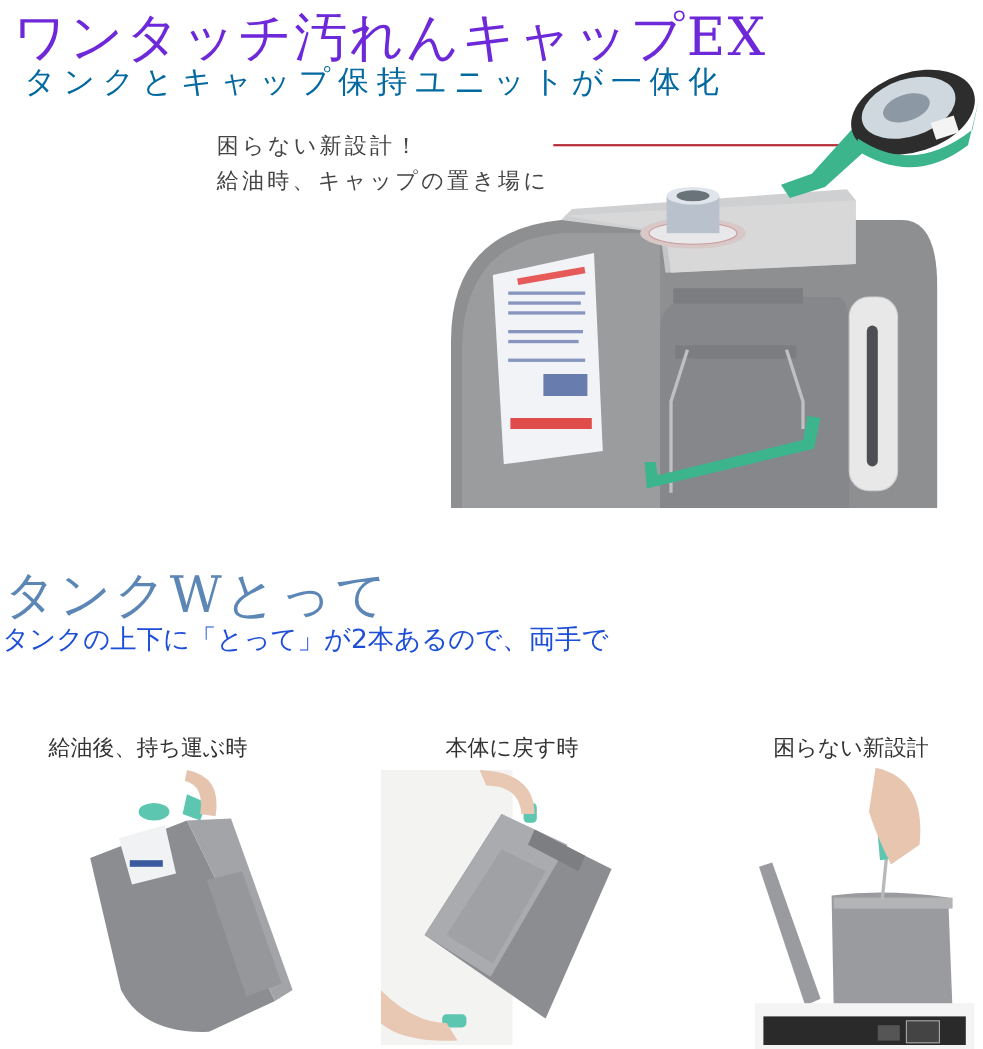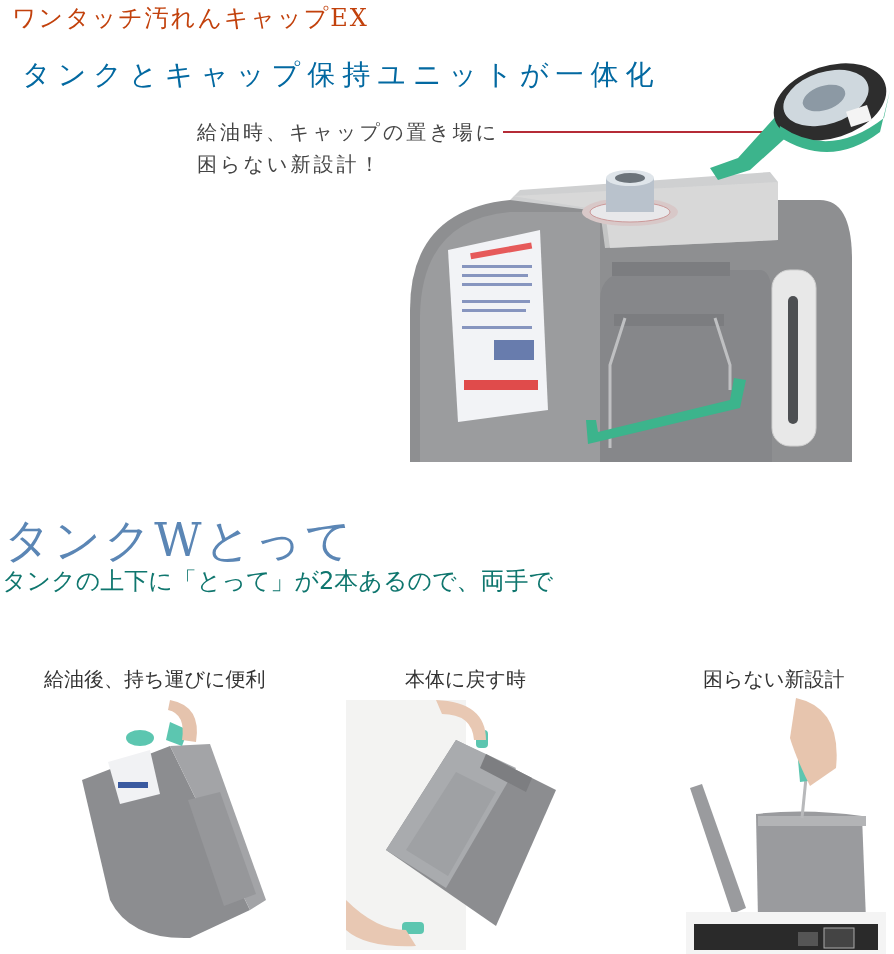--- a/index.html
+++ b/index.html
@@ -1,46 +1,46 @@
 <!DOCTYPE html>
 <html style="--accent: #5b86b5; --leader: #b52b36;"><head>
 <meta charset="utf-8">
 <style>
   html, body { margin:0; padding:0; background:#ffffff; }
   body { width:894px; height:954px; position:relative; overflow:hidden;
          font-family:"DejaVu Sans","Liberation Sans",sans-serif; color:#333; }
   .abs { position:absolute; }
 
   .title { left:12px; top:2px; font-family:"DejaVu Serif","Liberation Serif",serif;
-           font-size:24px; letter-spacing:2px; color:#c2410c; white-space:nowrap; }
+           font-size:48px; letter-spacing:2px; color:#6d28d9; white-space:nowrap; }
   .subtitle { left:22px; top:56px; font-size:28px; letter-spacing:7px; color:#0369a1;
               white-space:nowrap; font-weight:300; }
   .callout { left:197px; top:116px; font-size:20px; line-height:32px; letter-spacing:3px;
              color:#444; white-space:nowrap; }
   .leader { left:503px; top:131px; width:262px; height:2px; background:var(--leader,#b52b36); }
 
   .section-title { left:4px; top:478px; font-family:"DejaVu Serif","Liberation Serif",serif;
                    font-size:46px; color:var(--accent,#5b86b5); letter-spacing:3px; white-space:nowrap;margin-top:32px; }
-  .desc { left:2px; top:560px; font-size:24px; line-height:42px; color:#0f766e; white-space:nowrap; }
+  .desc { left:2px; top:560px; font-size:24px; line-height:42px; color:#1d4ed8; white-space:nowrap; }
 
   .caption { top:666px; font-size:20px; color:#333; white-space:nowrap; }
   .cap1 { left:44px; } .cap2 { left:405px; } .cap3 { left:703px; }
 
   .photo { overflow:hidden; }
   svg { display:block; }
 </style>
 </head>
 <body>
 
 <div class="abs title">ワンタッチ汚れんキャップEX</div>
 <div class="abs subtitle">タンクとキャップ保持ユニットが一体化</div>
 
 <div class="abs callout">
+  <div>困らない新設計！</div>
   <div>給油時、キャップの置き場に</div>
-  <div>困らない新設計！</div>
 </div>
 <div class="abs leader"></div>
 
 <div class="abs photo" style="left:400px;top:60px;width:494px;height:402px;">
   <svg width="494" height="402" viewBox="0 0 494 402">
 
     <path d="M10 402 L10 250 Q10 150 110 140 L420 140 Q452 140 452 200 L452 402 Z" fill="#8e8f91"></path>
     <path d="M20 402 L20 255 Q22 160 110 152 L200 152 L200 402 Z" fill="#9b9c9e"></path>
     <path d="M200 402 L200 240 Q200 210 240 210 L360 210 Q372 210 372 240 L372 402 Z" fill="#86878a"></path>
 
@@ -85,21 +85,21 @@
     <path d="M380 66 Q430 100 484 58 L490 30 L480 72 Q430 110 378 76 Z" fill="#3cb48c"></path>
     <rect x="448" y="48" width="22" height="16" fill="#f4f4f4" transform="rotate(-18 459 56)"></rect>
   </svg>
 </div>
 
 <div class="abs section-title">タンクWとって</div>
 <div class="abs desc">
   <div>タンクの上下に「とって」が2本あるので、両手で</div>
 </div>
 
-<div class="abs caption cap1">給油後、持ち運びに便利</div>
+<div class="abs caption cap1">給油後、持ち運ぶ時</div>
 <div class="abs caption cap2">本体に戻す時</div>
 <div class="abs caption cap3">困らない新設計</div>
 
 <div class="abs photo" style="left:70px;top:700px;width:200px;height:245px;">
   <svg width="200" height="245" viewBox="0 0 200 245">
     <path d="M12 80 L100 46 L180 210 L120 238 Q60 240 40 200 Z" fill="#8c8d90"></path>
     <path d="M100 46 L140 44 L196 200 L180 210 Z" fill="#a3a4a7"></path>
     <path d="M118 100 L150 92 L186 194 L154 206 Z" fill="#96979a"></path>
     <path d="M38 62 L80 50 L90 94 L50 104 Z" fill="#f1f2f4"></path>
     <rect x="48" y="82" width="30" height="6" fill="#3a5aa0"></rect>

